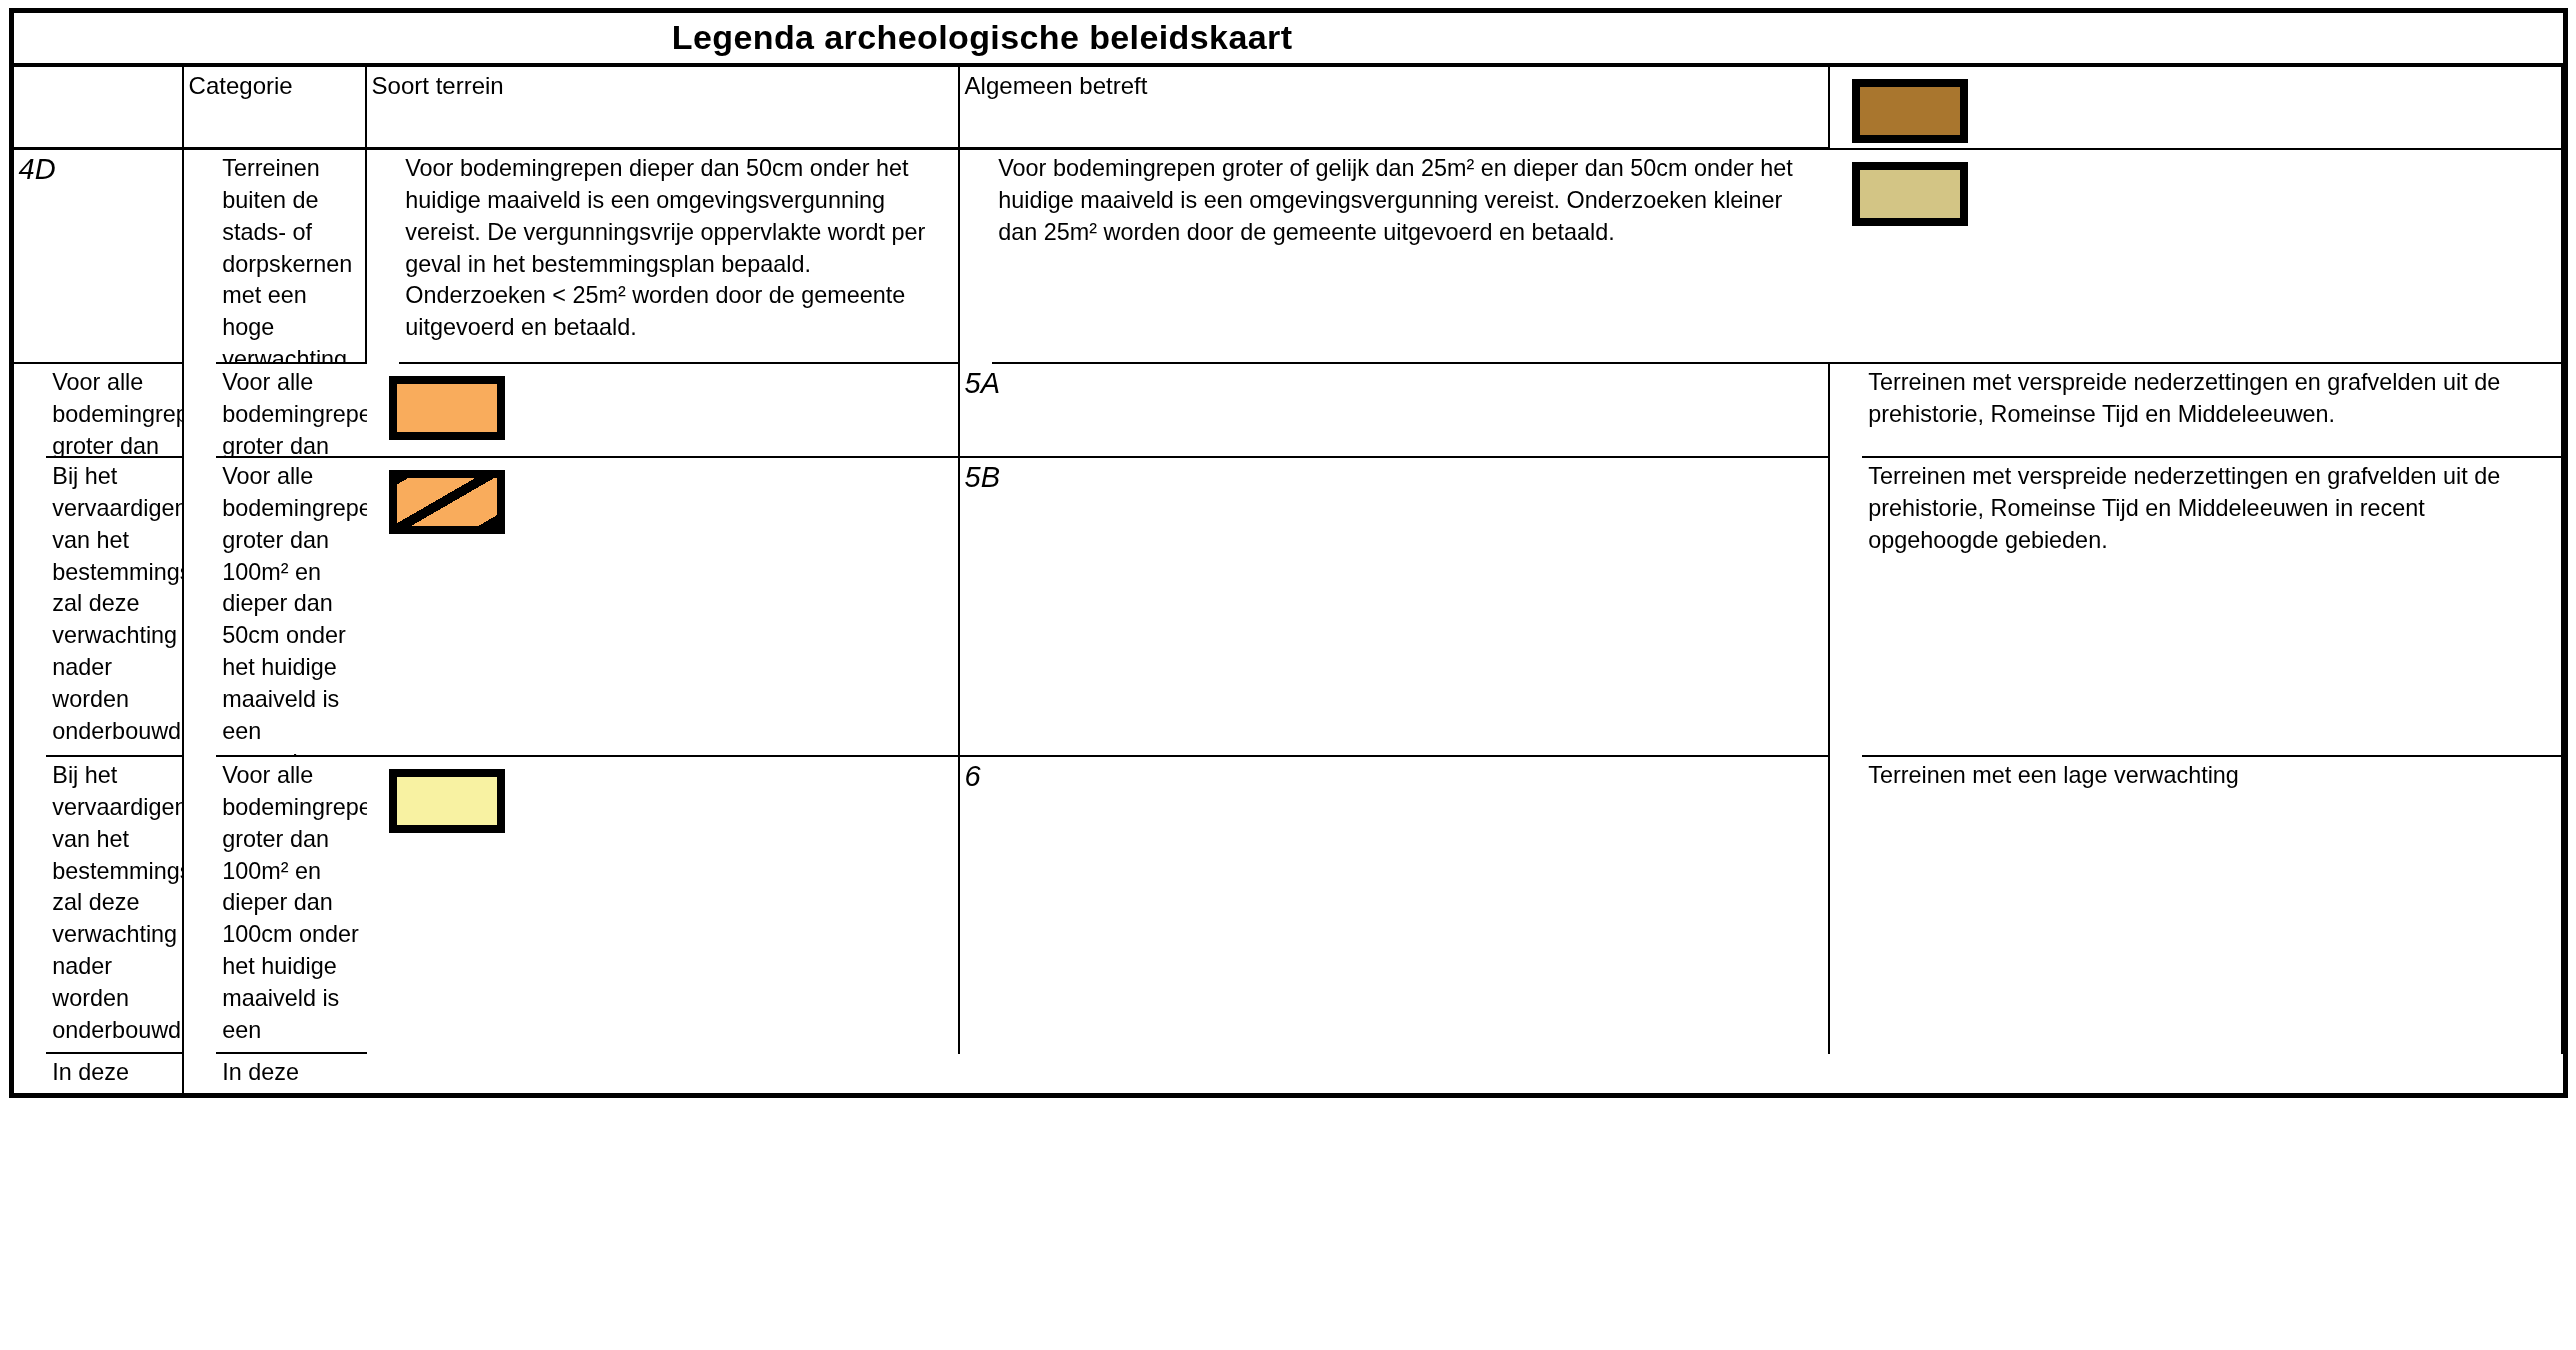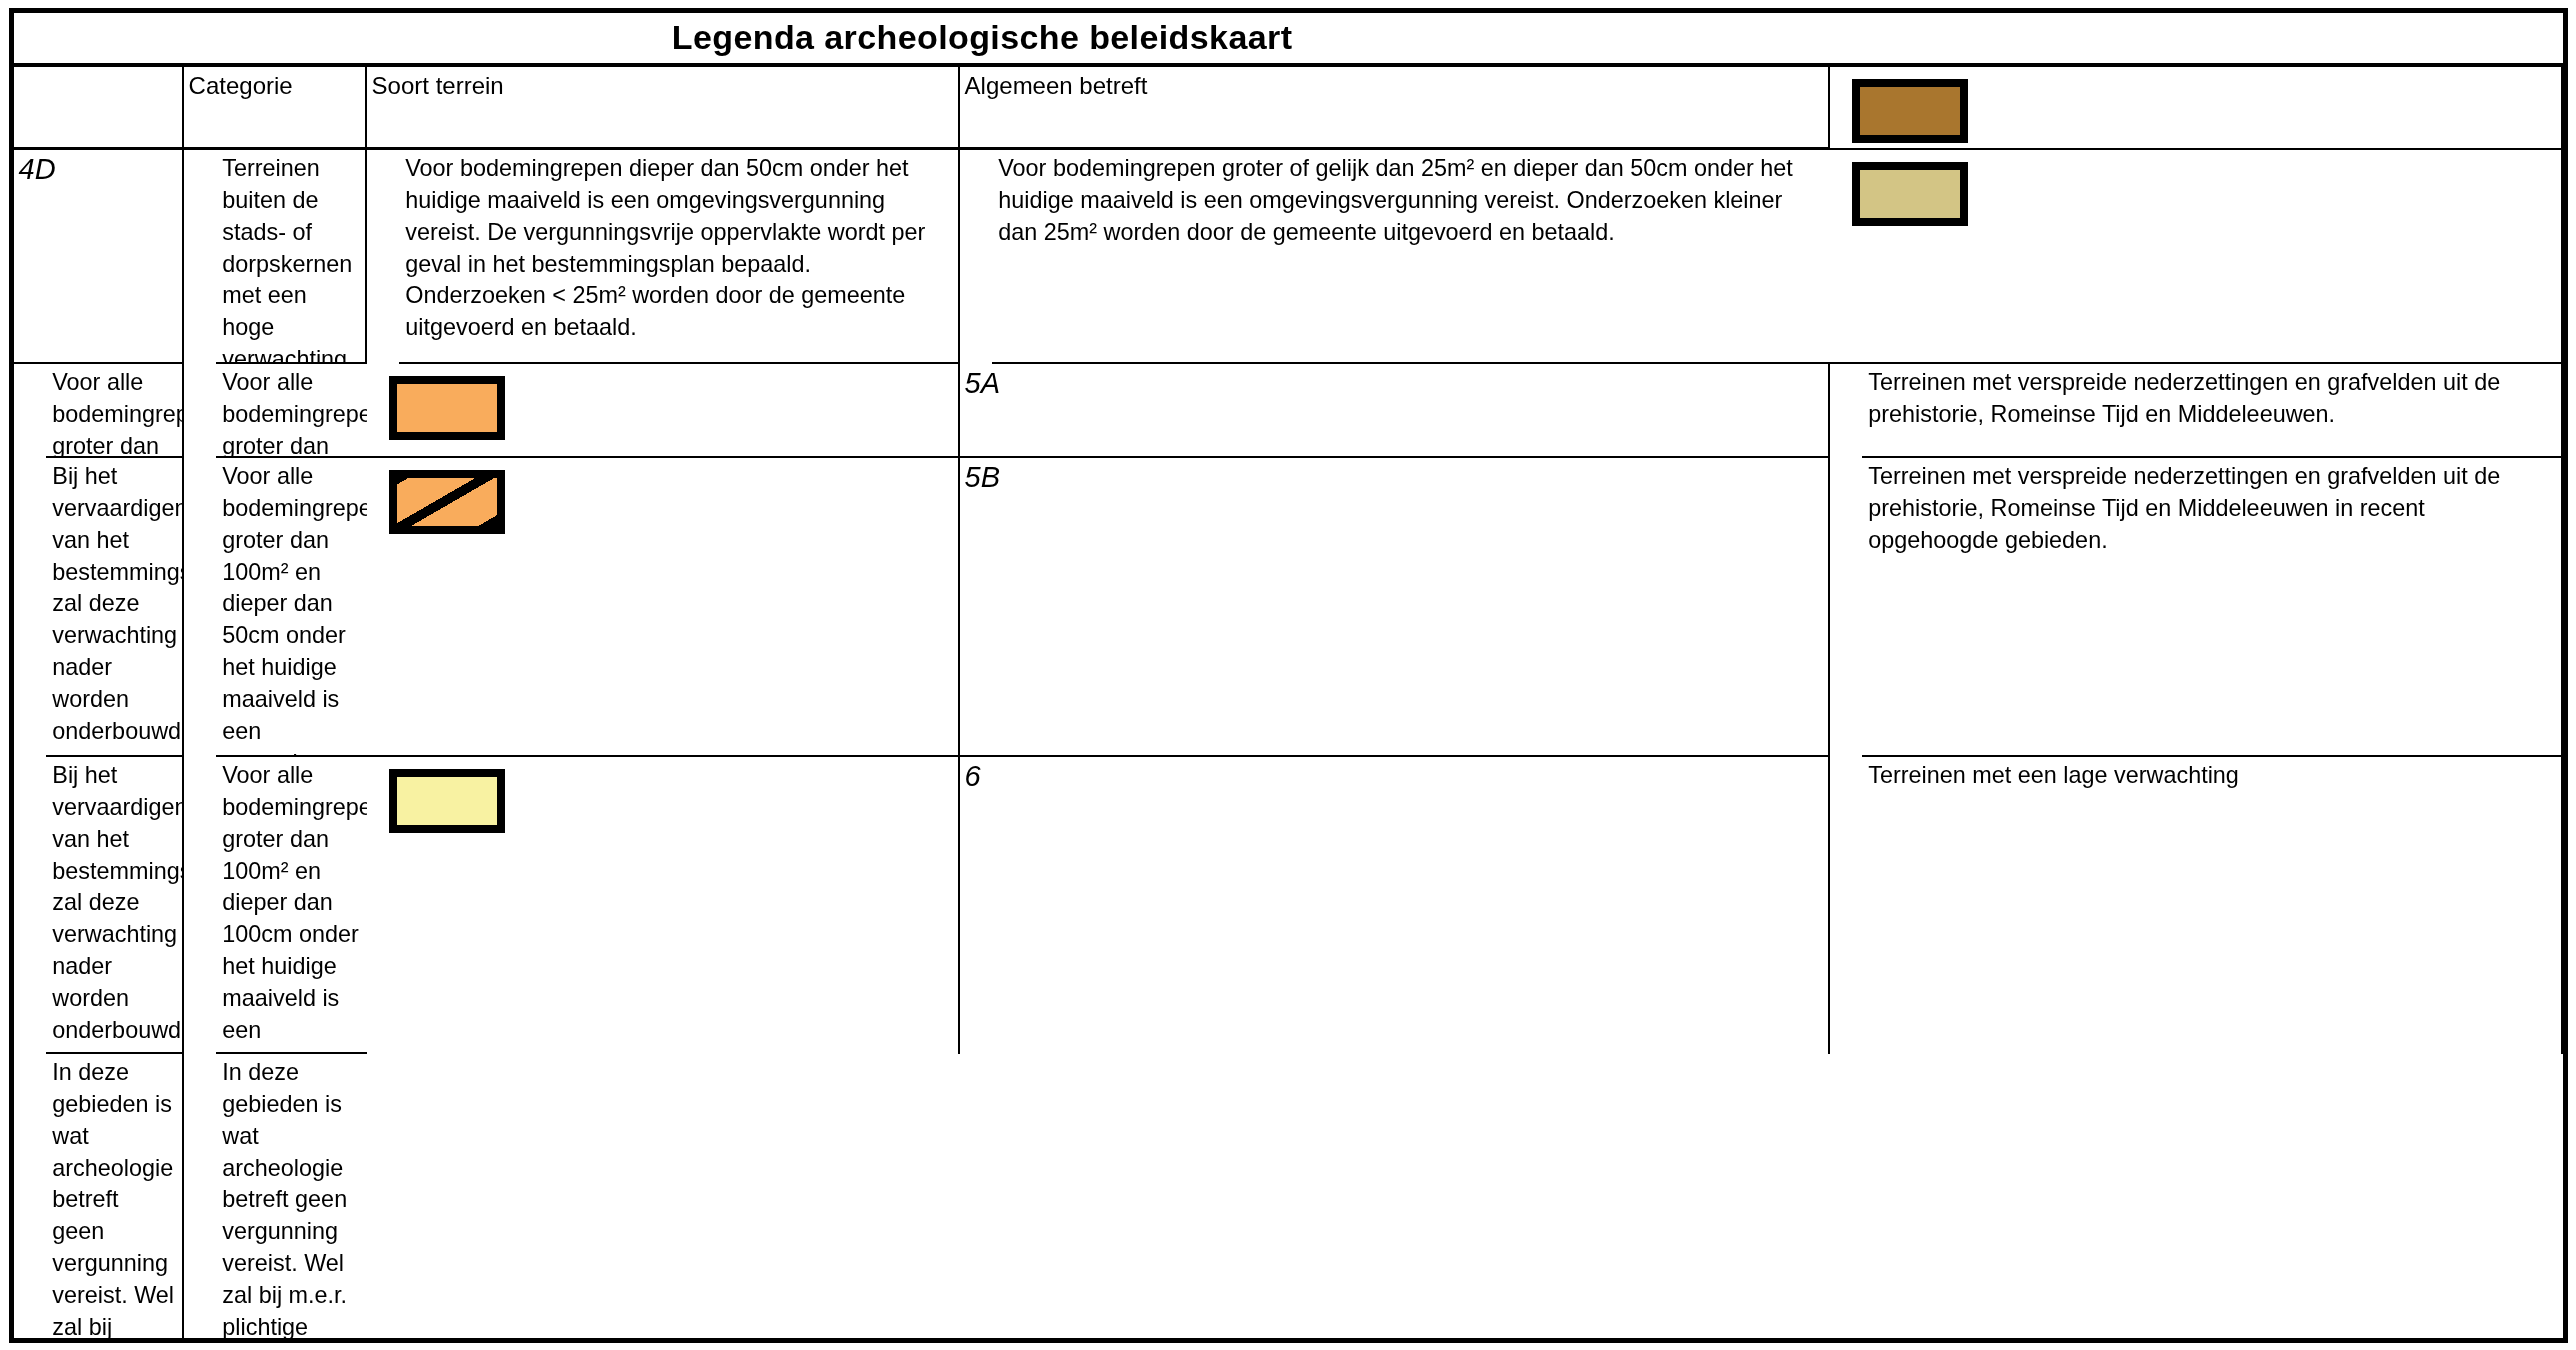--- a/index.html
+++ b/index.html
@@ -12,21 +12,21 @@
   .page {
     width: 2576px;
     height: 1351px;
     background: #ffffff;
     box-sizing: border-box;
     padding: 7.7px 8.5px;
   }
   .legend-table {
     box-sizing: border-box;
     width: 2559px;
-    height: 1335px;
+    height: 1090px;
     border: 5.1px solid #000;
     display: grid;
     grid-template-columns: 170px 183px 593px 870px 1fr;
     grid-template-rows: 54px 83px 214px 94px 299px 297px 1fr;
     background: #fff;
   }
   .cell {
     border-right: 2.6px solid #000;
     border-bottom: 2.6px solid #000;
     box-sizing: border-box;

